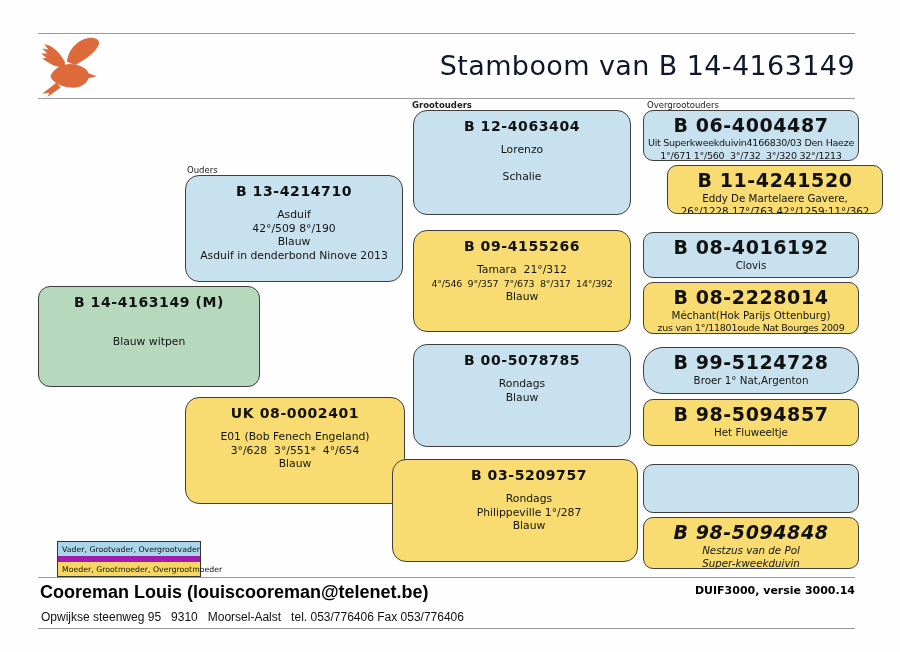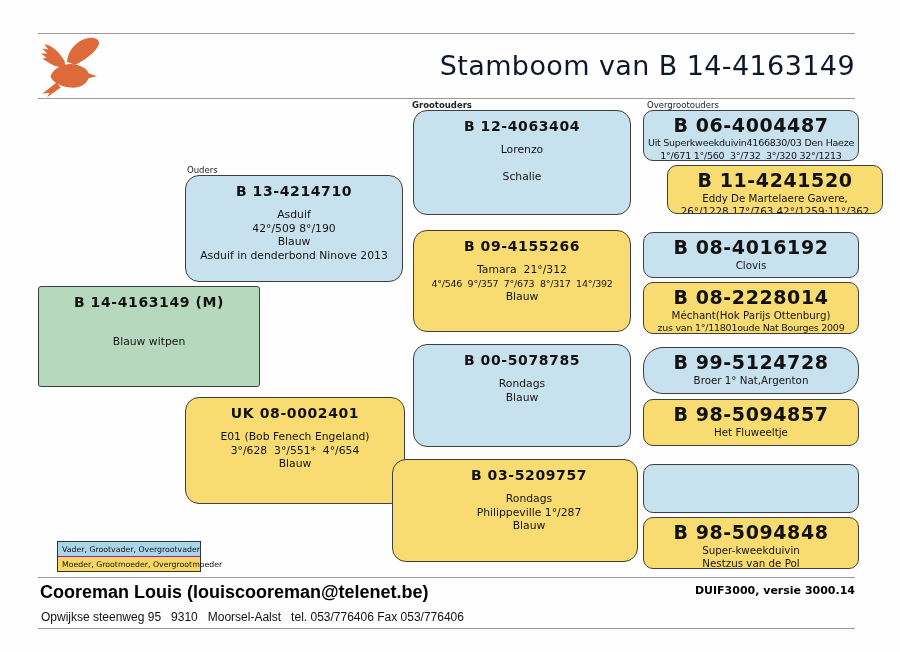--- a/index.html
+++ b/index.html
@@ -28,21 +28,21 @@
   .pbox.small .pbox-title { font-size:19px; margin-top:3px; }
   .pbox.small .pbox-body  { margin-top:1px; font-size:10.3px; line-height:12.5px; }
   .pbox.small .pline { min-height:12px; }
   .pbox.subject .pbox-body { margin-top:12px; }
   .fit { font-size:9.5px !important; letter-spacing:-0.25px; }
   .legend {
     position:absolute; left:57px; top:541px; width:142px;
     border:1.5px solid #333; font-size:7.8px; color:#111;
   }
   .legend-row { padding:2.5px 3px 2.5px 4px; white-space:nowrap; }
-  .legend-row.blue   { background:var(--legend-blue); border-bottom:1px solid #a21caf; }
+  .legend-row.blue   { background:var(--legend-blue); border-bottom:6px solid #a21caf; }
   .legend-row.yellow { background:var(--legend-yellow); }
   .footer-owner {
     position:absolute; left:40px; top:582px;
     font-family:"Liberation Sans", sans-serif; font-weight:bold; font-size:18px; color:#000;
   }
   .footer-version {
     position:absolute; right:45px; top:584px;
     font-weight:bold; font-size:11px; color:#000;
   }
   .footer-address {
@@ -68,21 +68,21 @@
       </g>
     </svg>
   </div>
 
   <div class="page-title">Stamboom van B 14-4163149</div>
 
   <div class="sec-label" style="left:187px; top:165px;">Ouders</div>
   <div class="sec-label" style="left:412px; top:100px;font-weight:bold;">Grootouders</div>
   <div class="sec-label" style="left:647px; top:100px;">Overgrootouders</div>
 
-  <div class="pbox green subject" style="left:38px; top:286px; width:220px; height:99px; border-radius:3px;">
+  <div class="pbox green subject" style="left:38px; top:286px; width:220px; height:99px; border-radius:12px;">
     <div class="pbox-title">B 14-4163149 (M)</div>
     <div class="pbox-body">
       <div class="pline"></div>
       <div class="pline">Blauw witpen</div>
     </div>
   </div>
 
   <div class="pbox blue" style="left:185px; top:175px; width:216px; height:105px;">
     <div class="pbox-title">B 13-4214710</div>
     <div class="pbox-body">
@@ -182,25 +182,25 @@
     </div>
   </div>
 
   <div class="pbox blue small" style="left:643px; top:464px; width:214px; height:47px;">
     <div class="pbox-title"></div>
     <div class="pbox-body">
       <div class="pline"></div>
     </div>
   </div>
 
-  <div class="pbox yellow small" style="left:643px; top:517px; width:214px; height:50px;">
+  <div class="pbox yellow small" style="left:643px; top:517px; width:214px; height:50px;font-style:italic;">
     <div class="pbox-title">B 98-5094848</div>
     <div class="pbox-body">
+      <div class="pline">Nestzus van de Pol</div>
       <div class="pline">Super-kweekduivin</div>
-      <div class="pline">Nestzus van de Pol</div>
     </div>
   </div>
 
   <div class="legend">
     <div class="legend-row blue">Vader, Grootvader, Overgrootvader</div>
     <div class="legend-row yellow">Moeder, Grootmoeder, Overgrootmoeder</div>
   </div>
 
   <div class="hrule" style="left:38px; top:577px; width:817px;"></div>
   <div class="footer-owner">Cooreman Louis (louiscooreman@telenet.be)</div>

